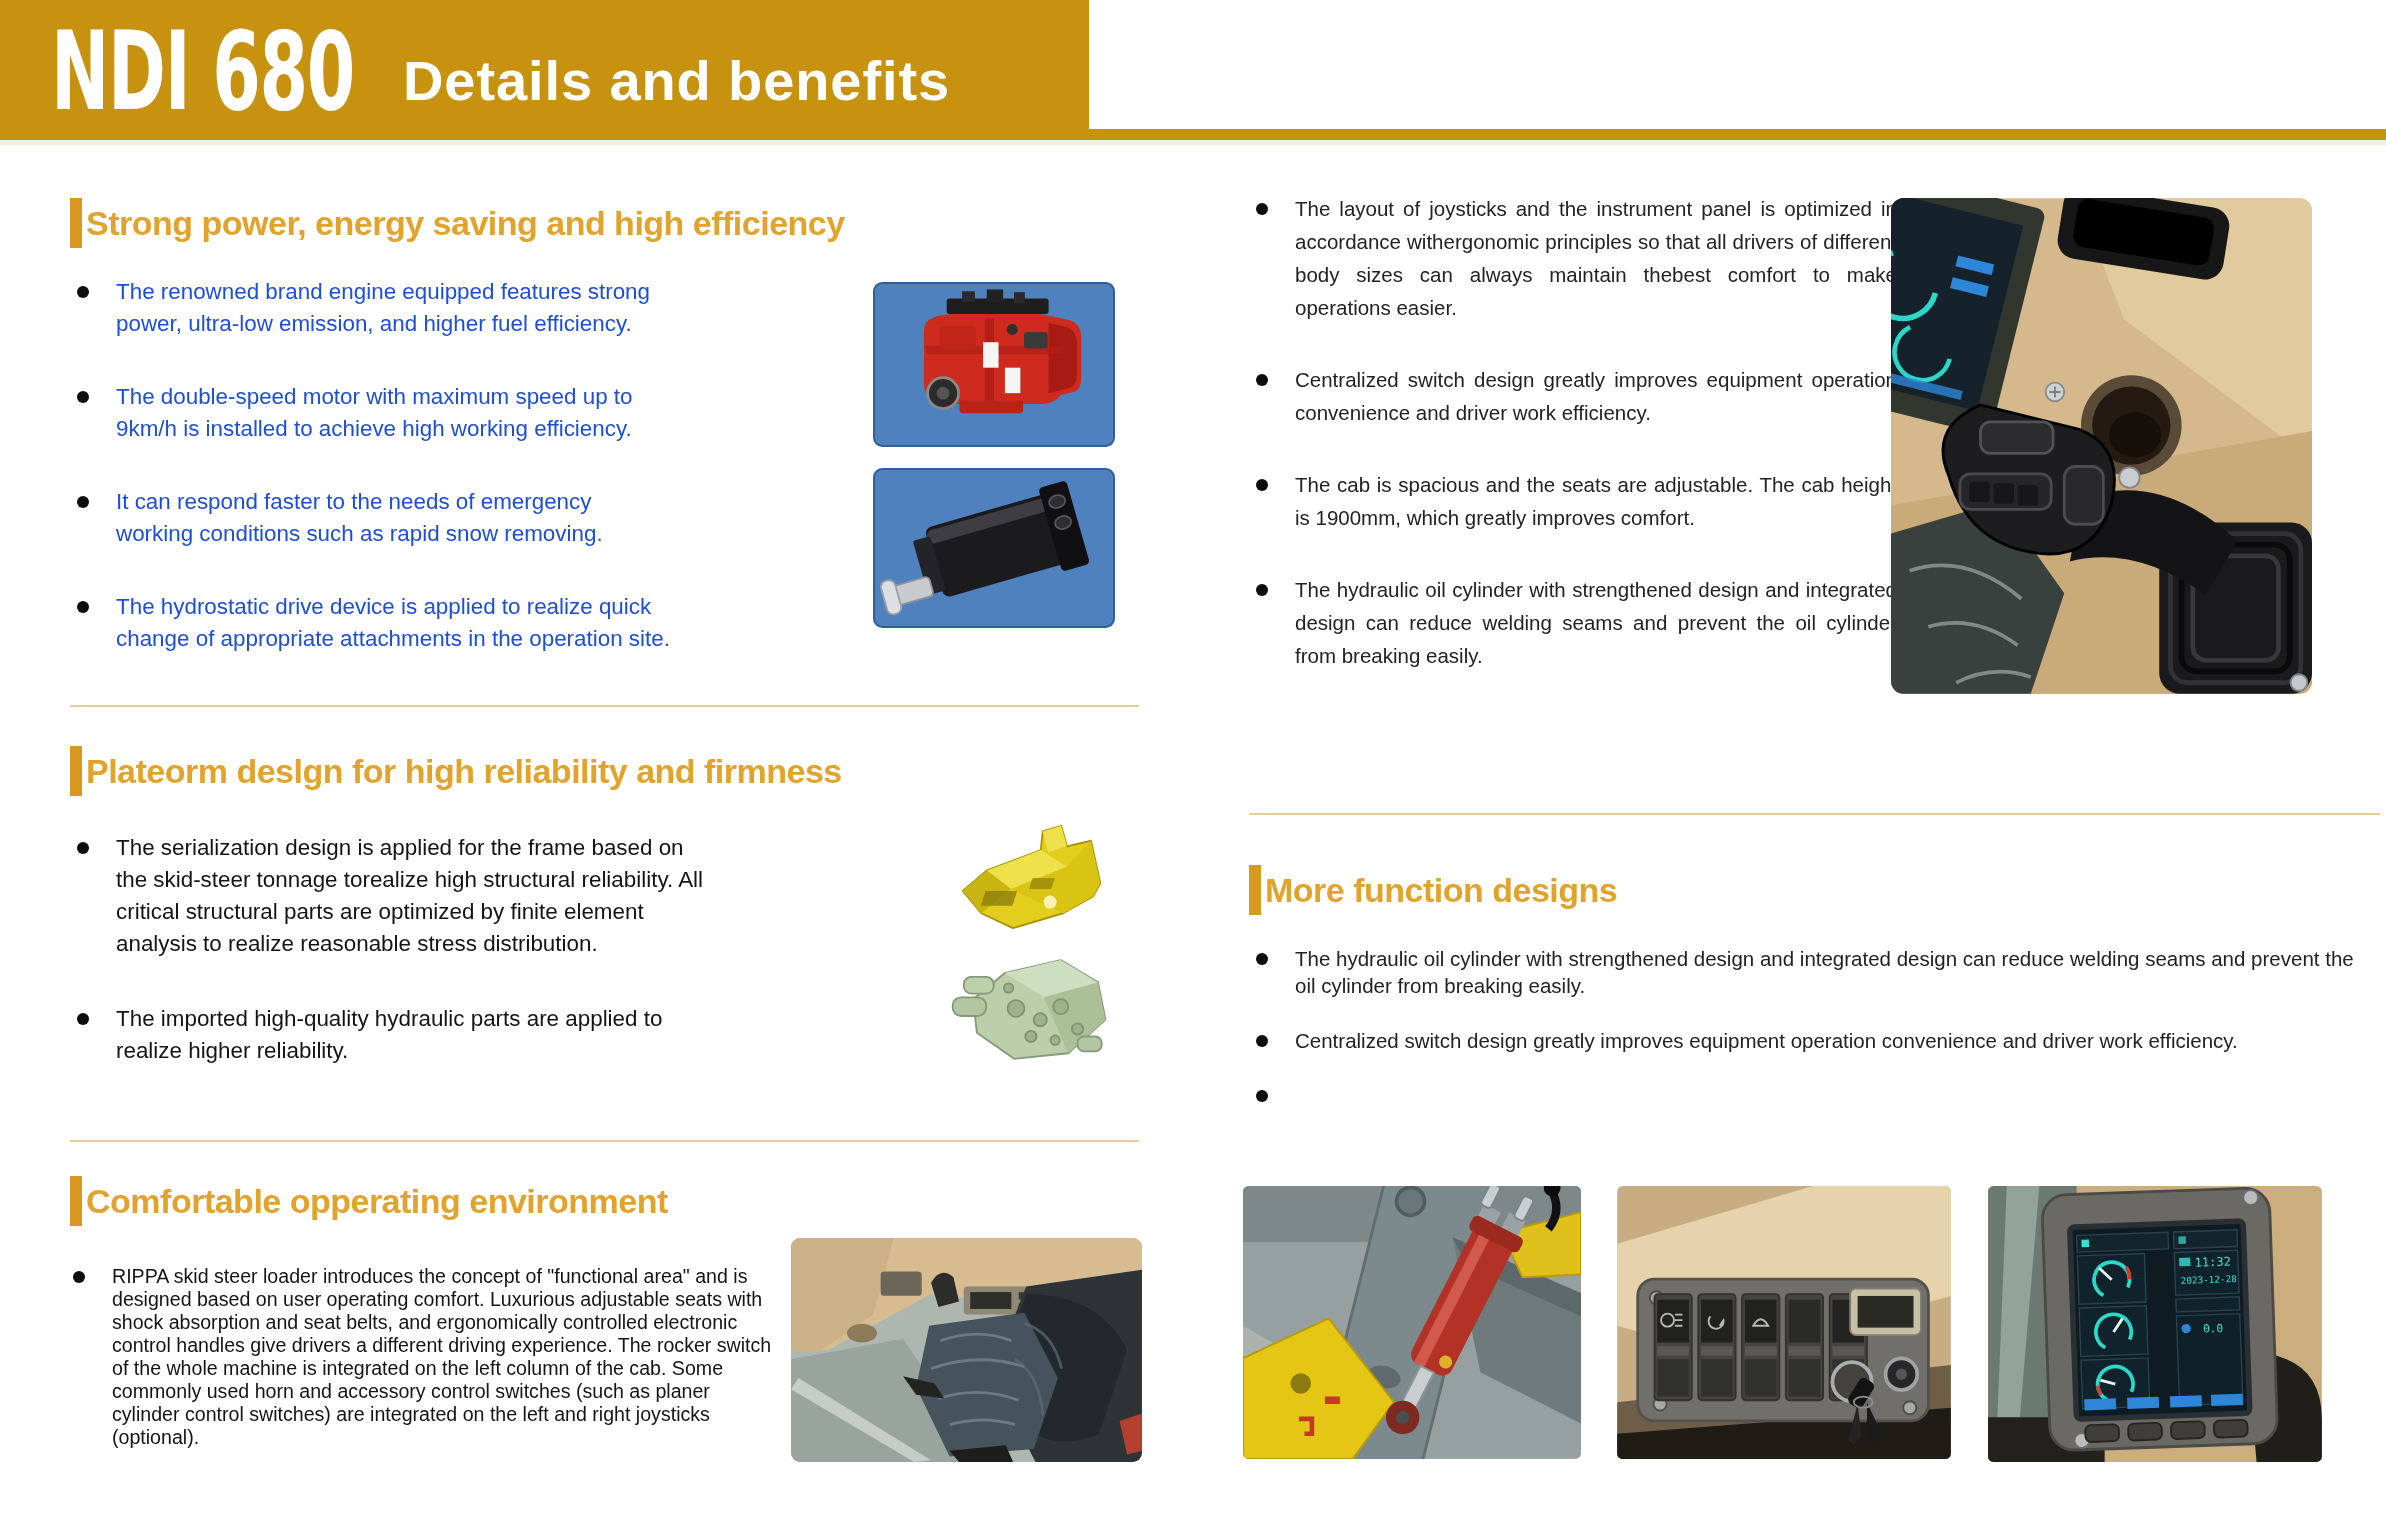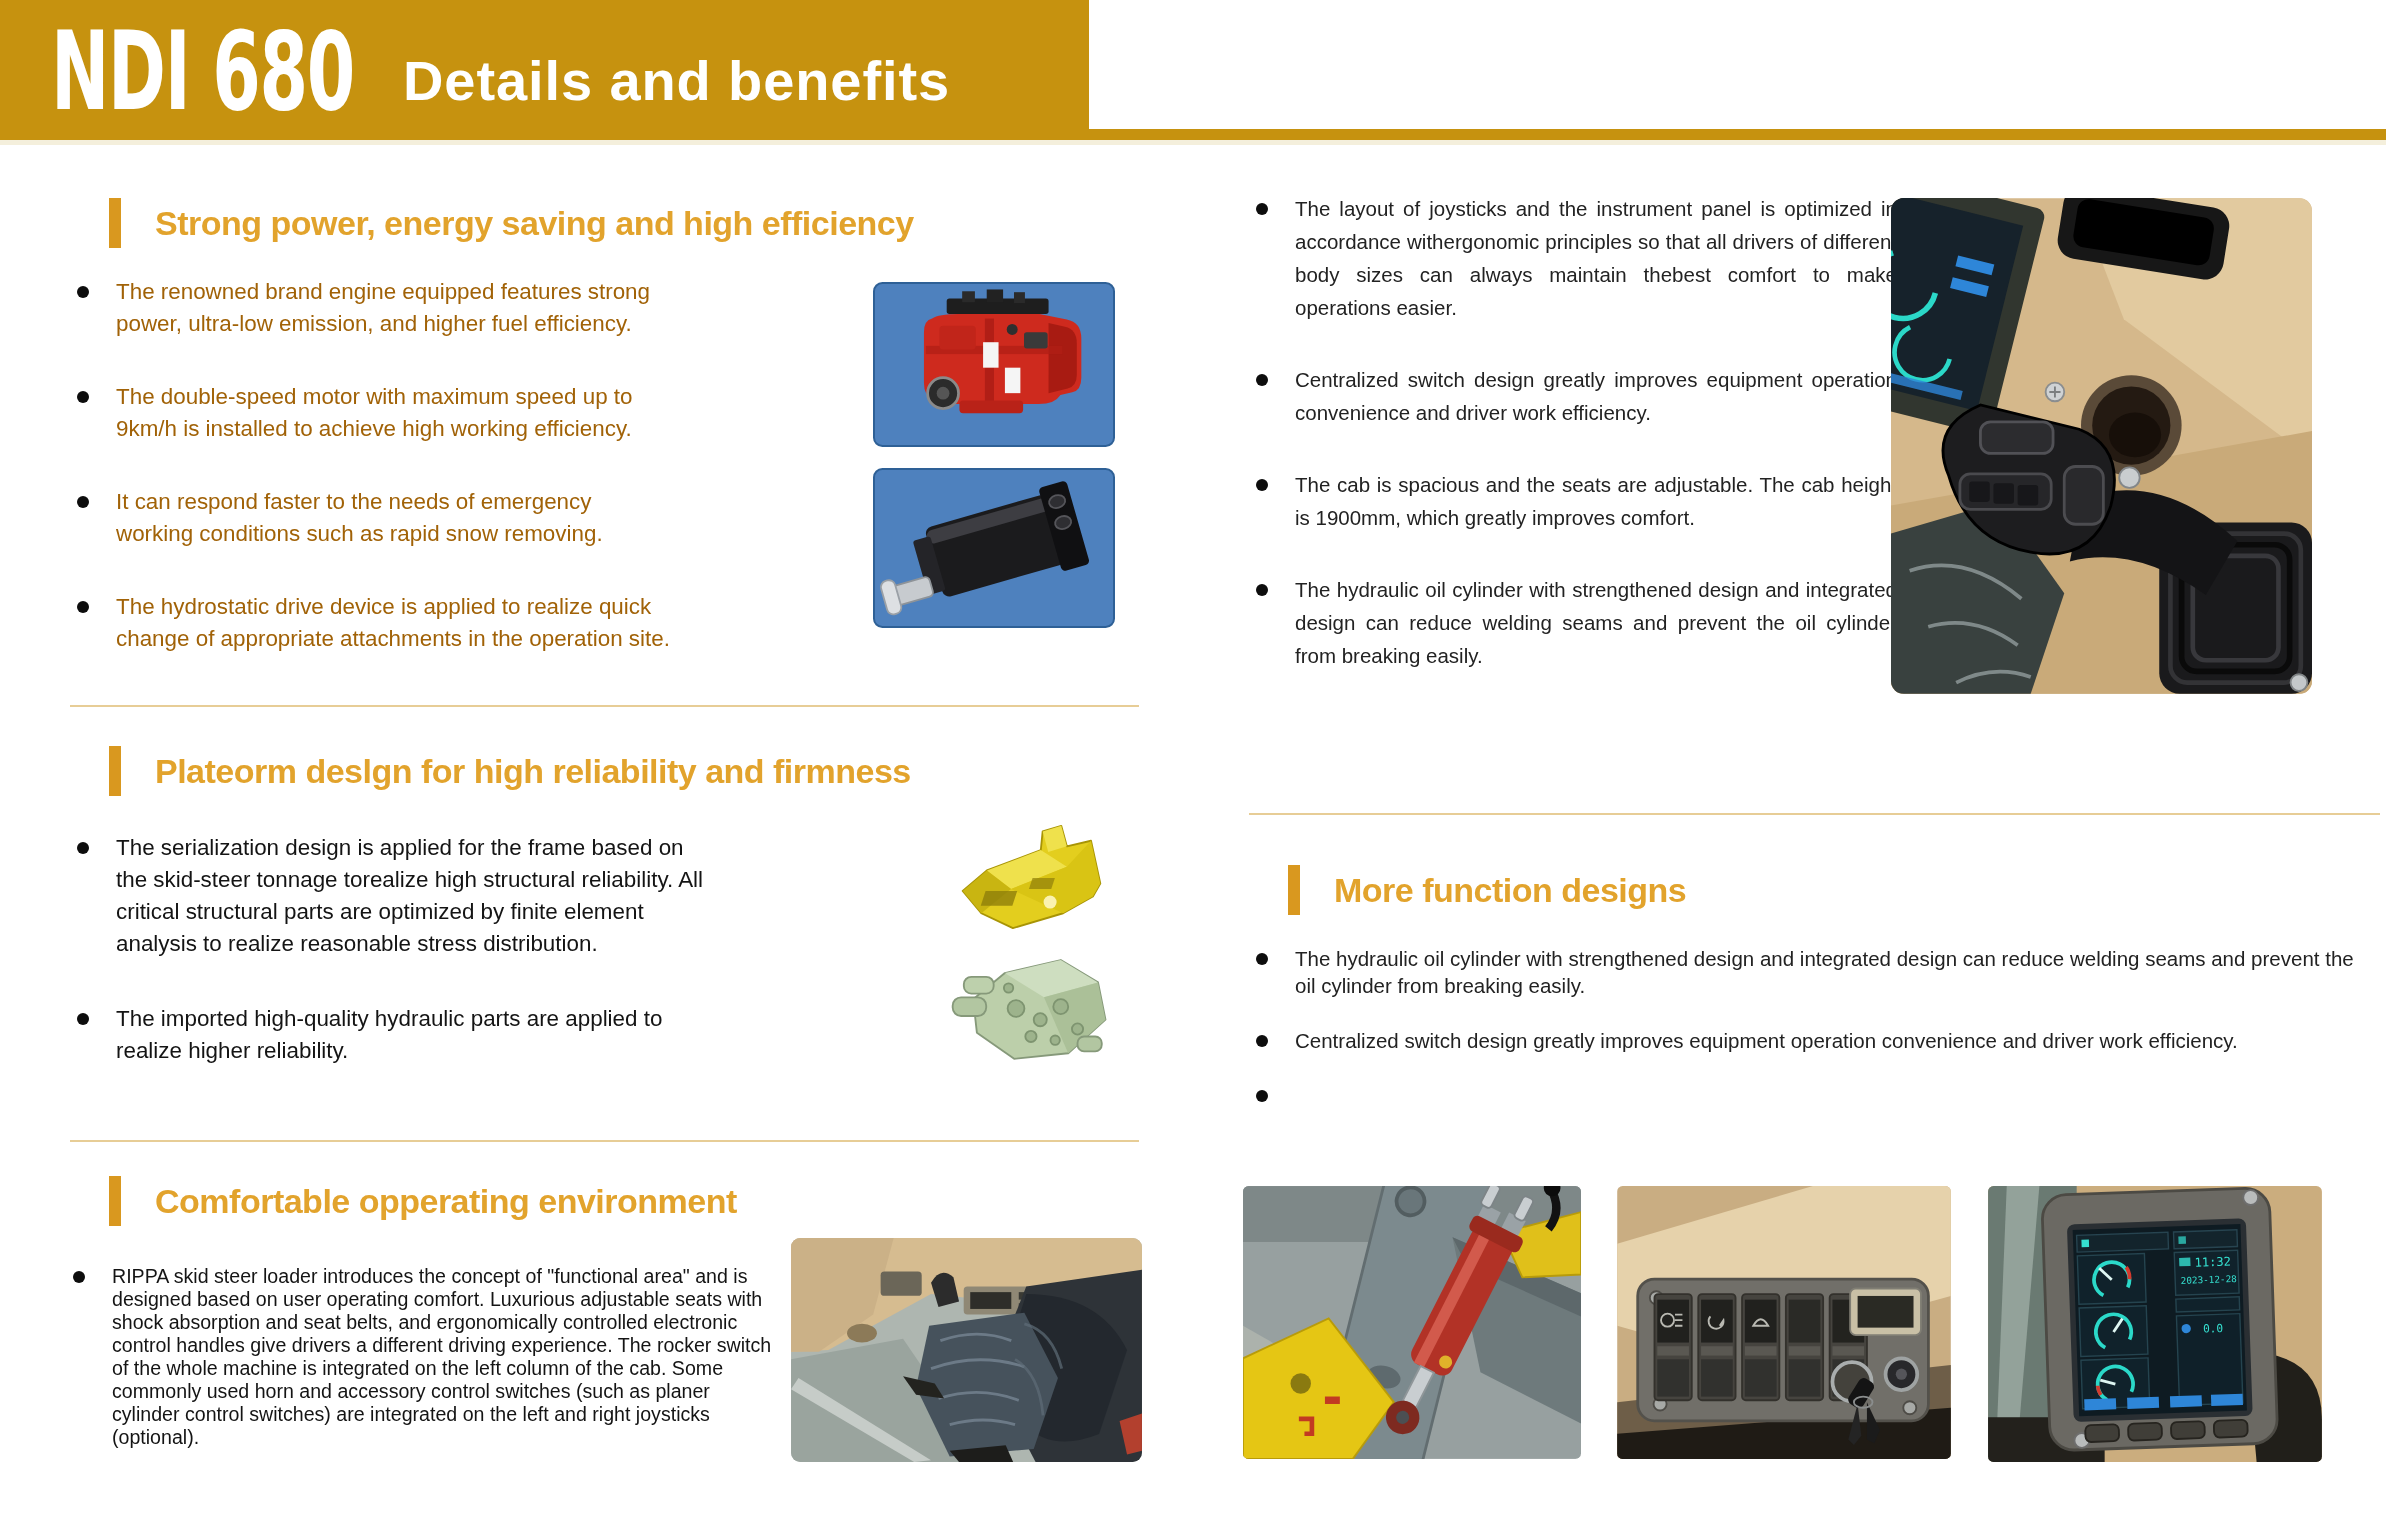--- a/index.html
+++ b/index.html
@@ -17,33 +17,33 @@
     left:51px;top:7.5px;font-family:"DejaVu Sans", sans-serif;font-weight:bold;
     font-size:97px;color:#fff;transform:scale(0.72,1.12);transform-origin:left top;
     letter-spacing:-1.9px;white-space:nowrap;
   }
   .subtitle{
     left:403px;top:48px;font-size:56px;font-weight:bold;color:#fff;
     letter-spacing:0.9px;white-space:nowrap;
   }
 
   
-  .sec-head{display:flex;align-items:center;gap:34px;margin-left:39px;}
+  .sec-head{display:flex;align-items:center;gap:4px;}
   .sec-bar{width:12px;height:50px;background:#D9981F;flex:0 0 auto;}
   .sec-title{font-size:34px;font-weight:bold;color:#E2A32C;letter-spacing:-0.5px;white-space:nowrap;}
 
   
   .divider{height:1.9px;background:#E7CD96;}
 
   
   ul.bullets{list-style:none;margin:0;padding:0;}
   ul.bullets li{position:relative;padding-left:41px;}
   .dot{position:absolute;left:1.9px;top:10.3px;width:12px;height:12px;border-radius:50%;background:#0d0d0d;}
 
-  .bullets-l1 li{font-size:22.4px;line-height:32px;margin-bottom:41px;color:#a16207;}
+  .bullets-l1 li{font-size:22.4px;line-height:32px;margin-bottom:41px;color:#1d4ed8;}
   .bullets-l2 li{font-size:22.4px;line-height:32px;margin-bottom:43px;color:#141414;}
   .bullets-l3 li{font-size:19.6px;line-height:23px;color:#141414;}
   .bullets-l3 .dot{top:5.6px;}
 
   .bullets-r li{font-size:20.5px;line-height:33px;margin-bottom:39px;text-align:justify;color:#222;}
   .bullets-r .dot{top:11.2px;}
   .bullets-m li{font-size:20.5px;line-height:27px;margin-bottom:28px;color:#222;}
   .bullets-m .dot{top:7.5px;}
 
   

